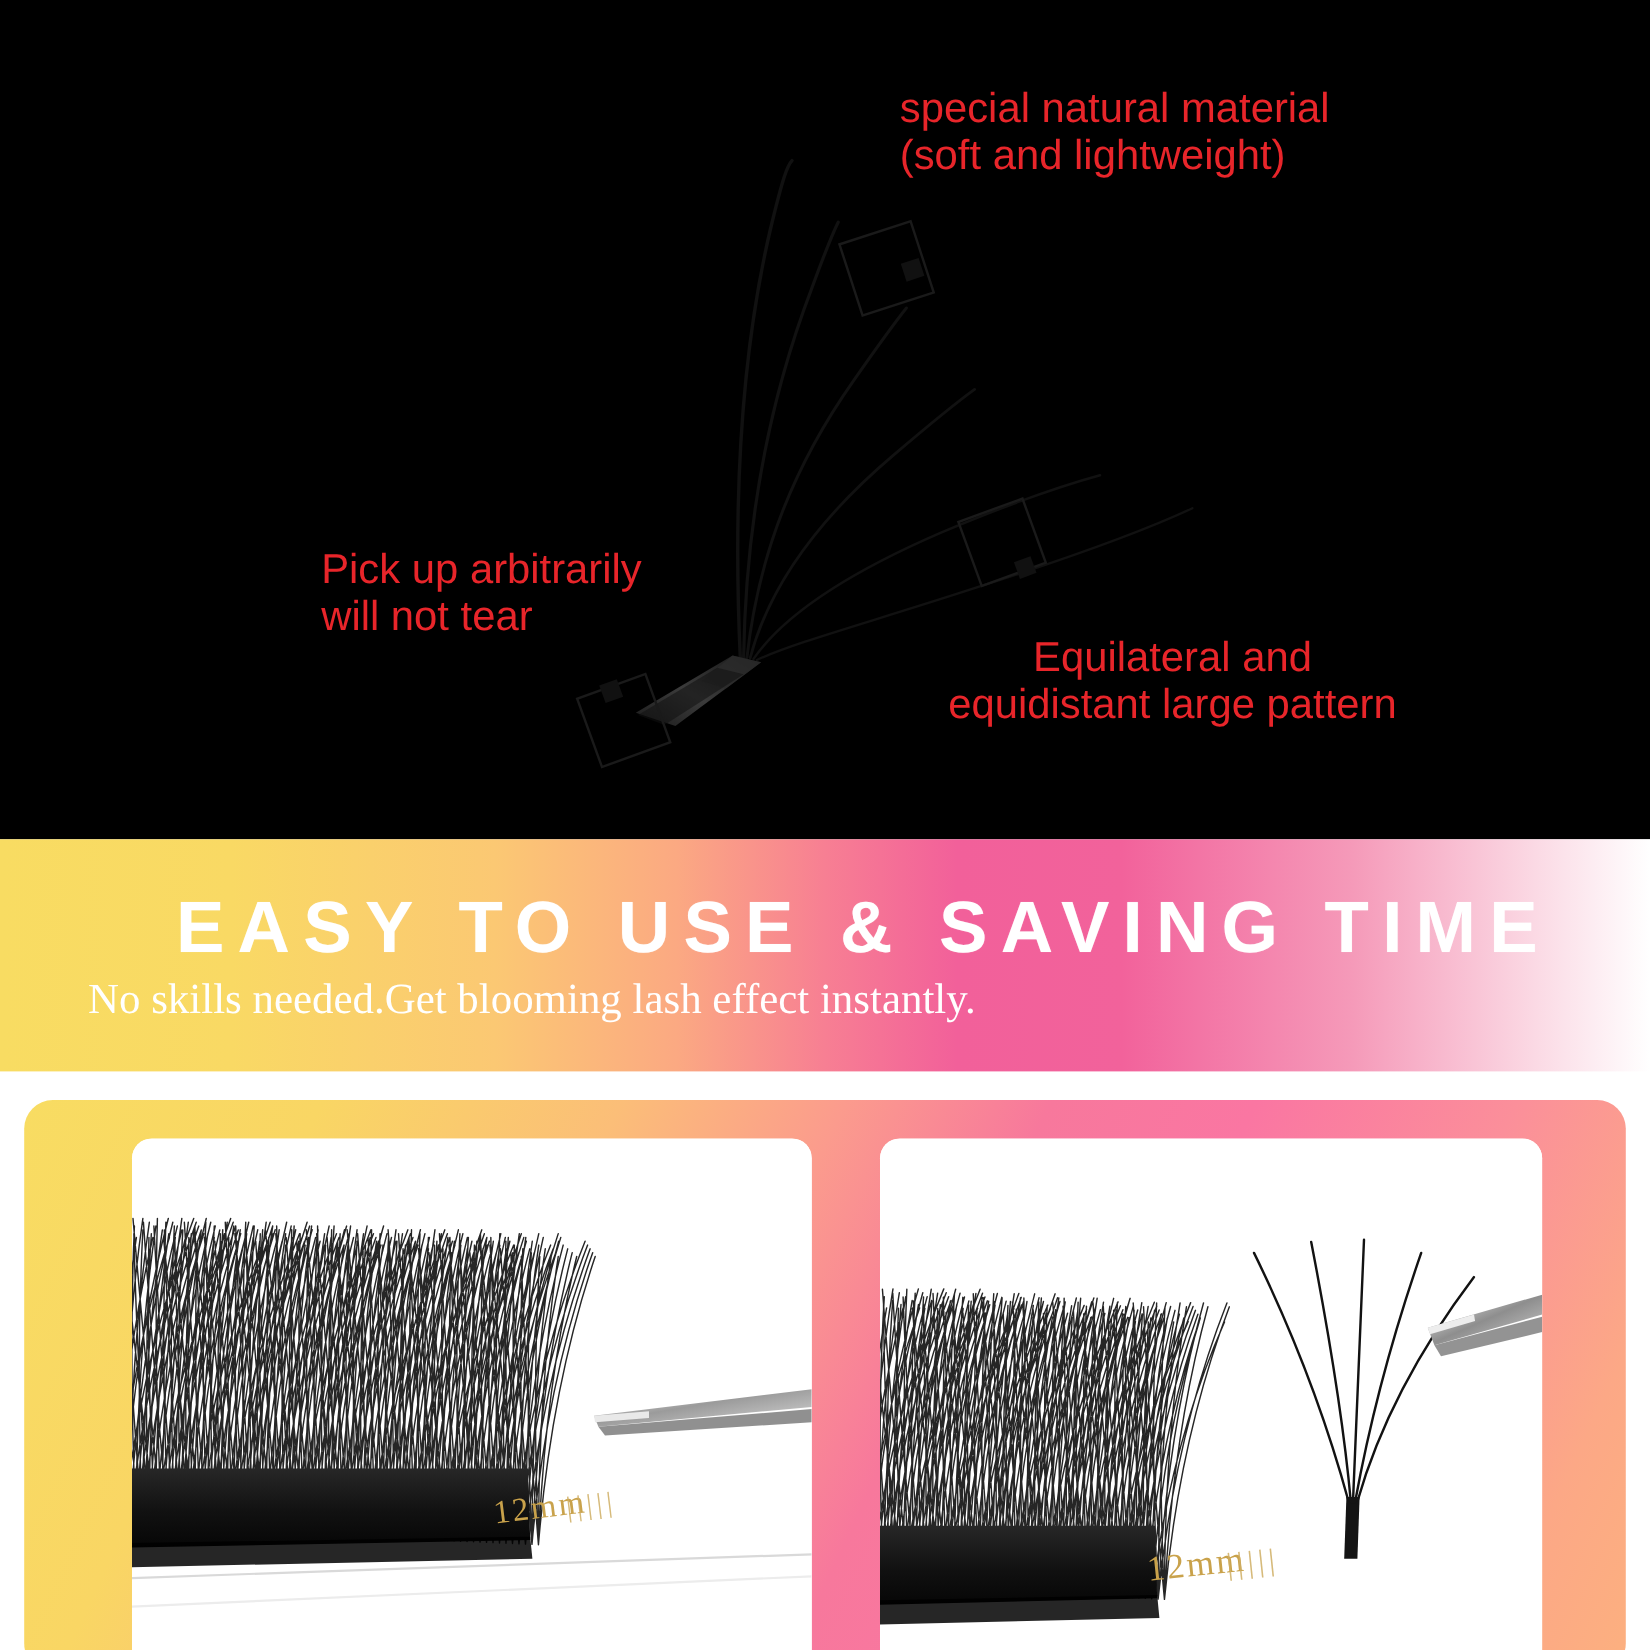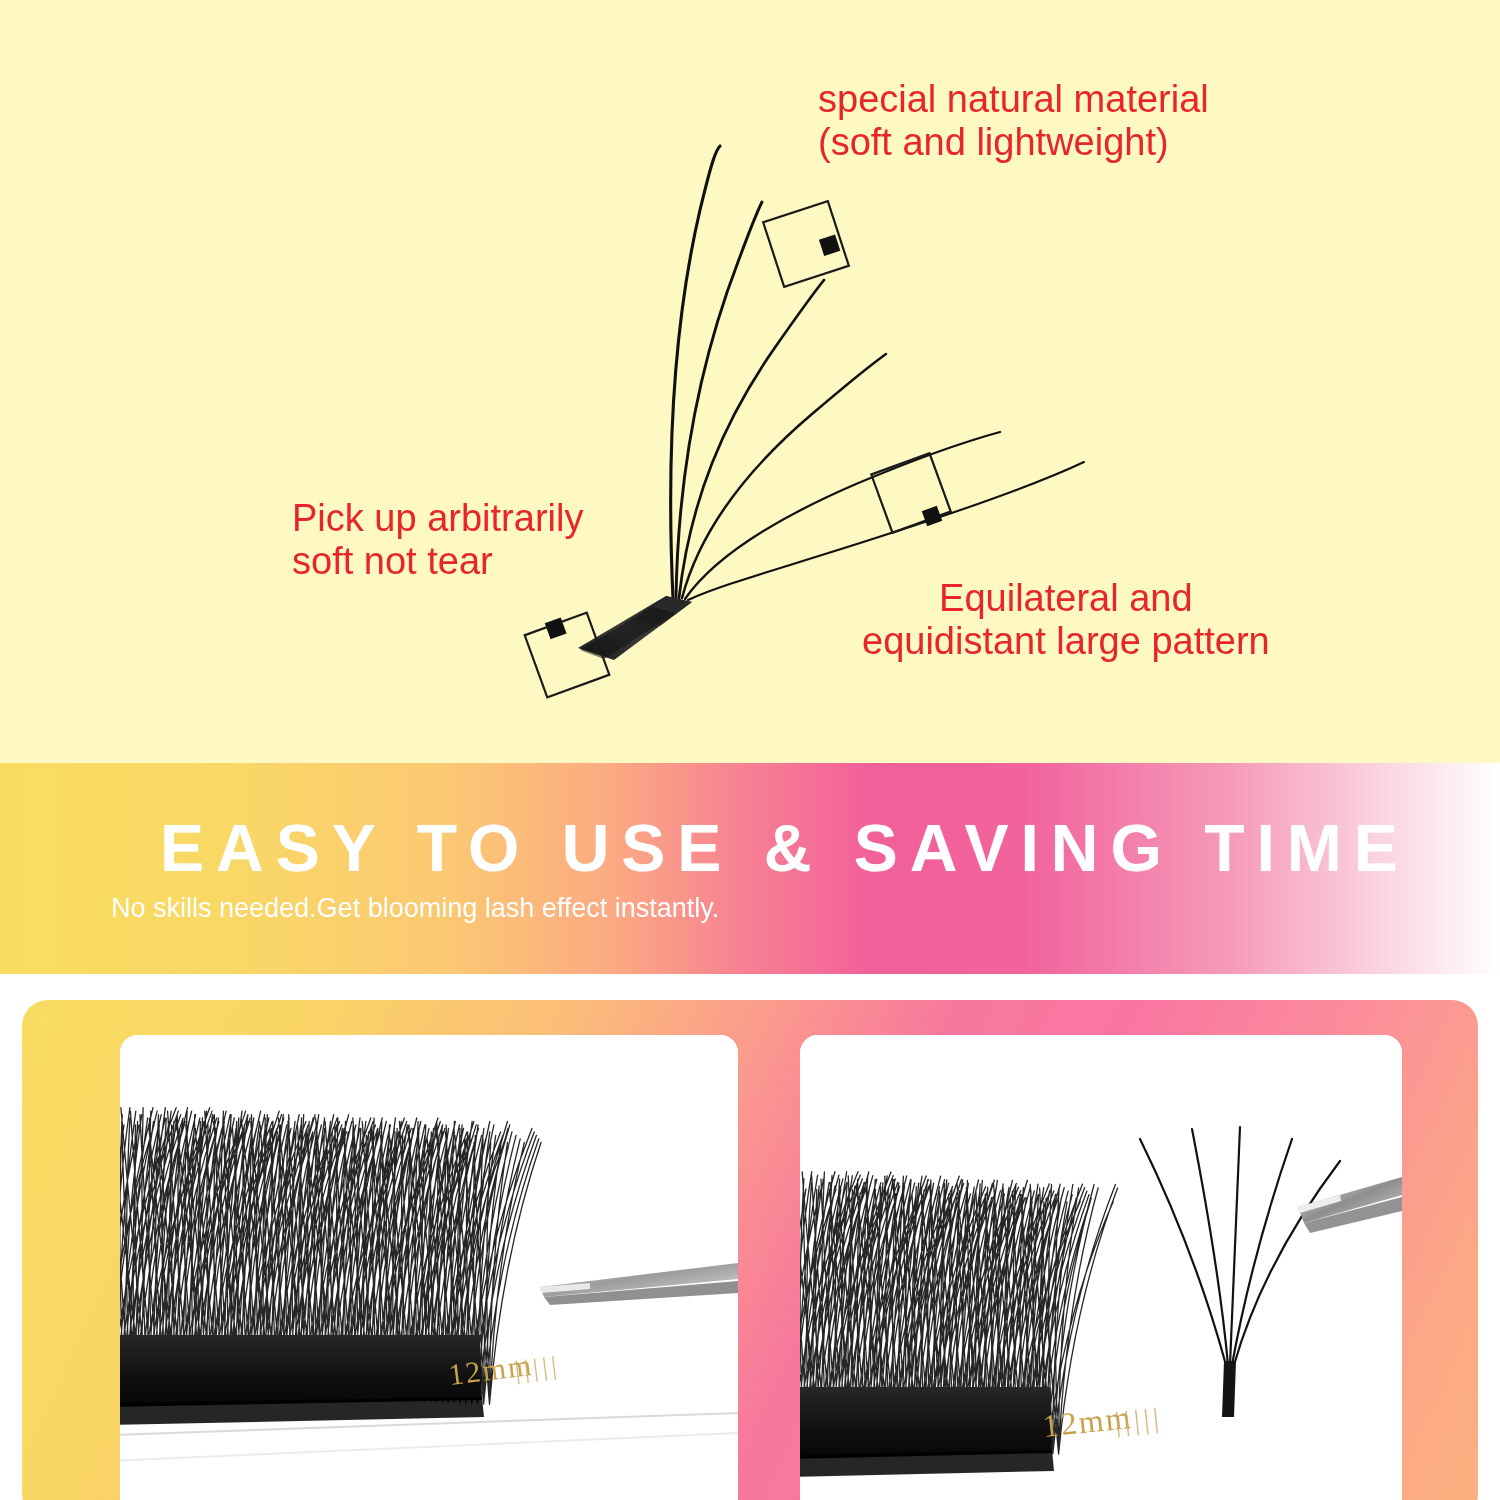--- a/index.html
+++ b/index.html
@@ -7,21 +7,21 @@
     width:1500px; height:1500px;
     background:#ffffff;
     font-family:"Liberation Sans", sans-serif;
     overflow:hidden;
   }
   #page { position:relative; width:1500px; height:1500px; background:#fff; }
 
   
   #diagram-section {
     position:absolute; left:0; top:0; width:1500px; height:763px;
-    background:#fef9c3;
+    background:#000000;
   }
   #lash-svg { position:absolute; left:0; top:0; width:1500px; height:763px; }
 
   .callout-text {
     position:absolute;
     color:#e8252a;
     font-size:38px;
     line-height:1.14;
     white-space:pre-line;
     letter-spacing:0px;
@@ -52,24 +52,25 @@
     font-size:66px;
     font-weight:bold;
     letter-spacing:12px;
     padding-left:160px;
     line-height:1.0;
     margin-bottom:14px;
     text-shadow:0 0 1px rgba(255,255,255,.4);
   }
   #banner-subtitle {
     color:#ffffff;
-    font-size:27px;
+    font-size:39px;
     letter-spacing:0px;
-    padding-left:111px;
+    padding-left:80px;
     line-height:1.0;
+    font-family:Liberation Serif, serif;
   }
 
   
   #photo-panel {
     position:absolute; left:22px; top:1000px;
     width:1456px; height:520px;
     border-radius:26px;
     background:linear-gradient(115deg,
         #f8dc62 0%,
         #f9d664 16%,
@@ -138,21 +139,21 @@
       <g>
         <rect x="534" y="622" width="66" height="66" fill="none" stroke="#1a1a1a" stroke-width="2.2" transform="rotate(-20 567 655)"></rect>
         <rect x="547" y="620" width="17" height="17" fill="#111111" transform="rotate(-20 555 628)"></rect>
       </g>
     </svg>
 
     <div class="callout-text" id="callout-material">special natural material
 (soft and lightweight)</div>
 
     <div class="callout-text" id="callout-pickup">Pick up arbitrarily
-soft not tear</div>
+will not tear</div>
 
     <div class="callout-text" id="callout-pattern">Equilateral and
 equidistant large pattern</div>
   </section>
 
   <section id="banner">
     <div id="banner-title">EASY TO USE &amp; SAVING TIME</div>
     <div id="banner-subtitle">No skills needed.Get blooming lash effect instantly.</div>
   </section>
 

